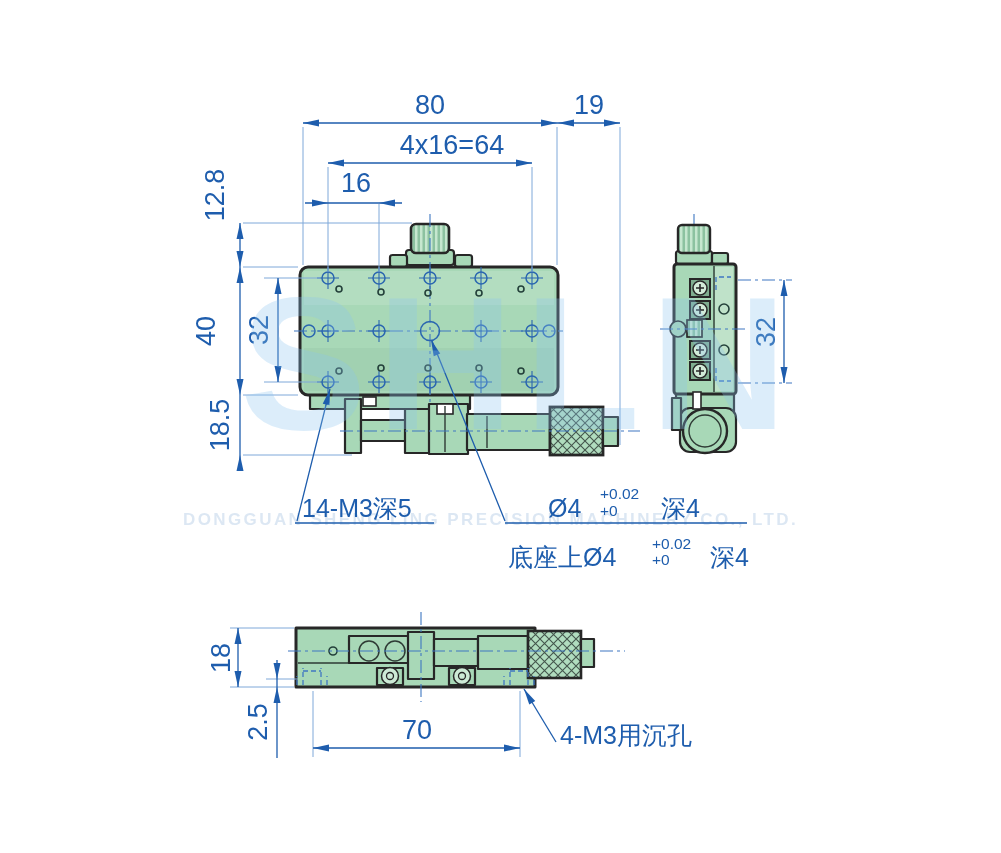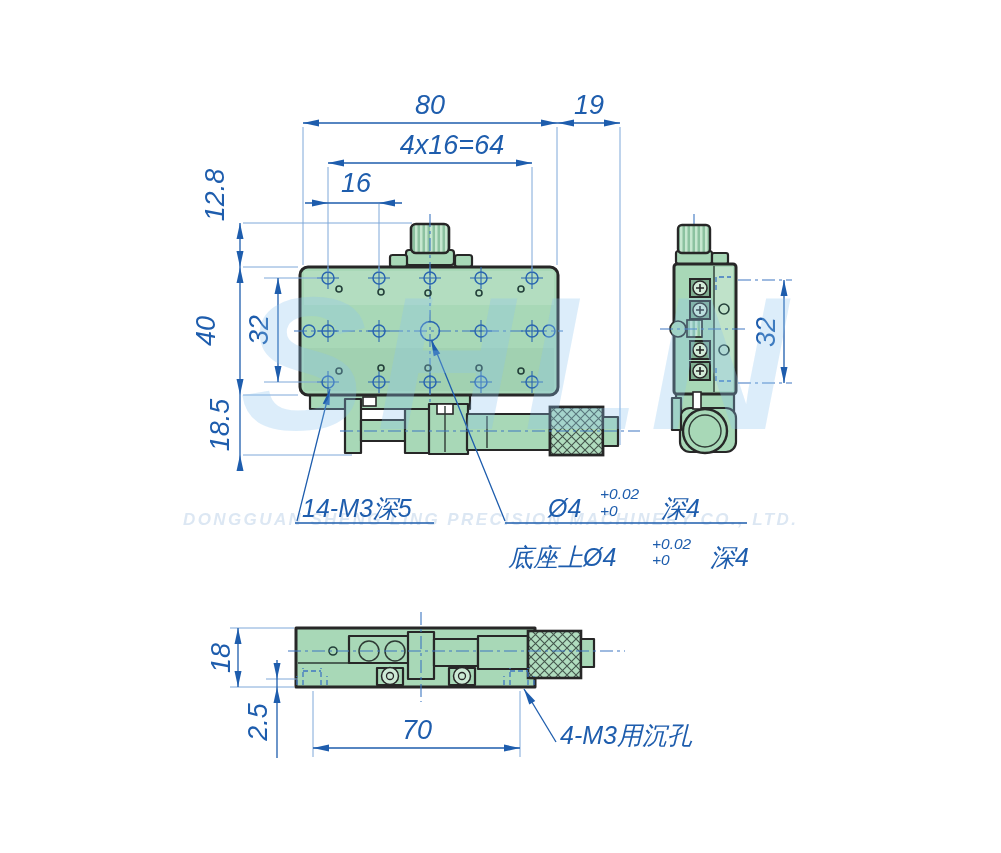--- a/index.html
+++ b/index.html
@@ -1,17 +1,17 @@
 <!DOCTYPE html>
 <html><head>
 <meta charset="utf-8">
 <style>
   html,body{margin:0;padding:0;background:#ffffff;}
   #canvas{position:relative;width:1001px;height:853px;background:#ffffff;overflow:hidden;
-          font-family:"Liberation Sans",sans-serif;font-style:italic;}
+          font-family:"Liberation Sans",sans-serif;}
   svg{position:absolute;left:0;top:0;}
   
   .outline{fill:#a8d8b7;stroke:#272727;stroke-width:3;stroke-linejoin:round;}
   .outline2{fill:#a8d8b7;stroke:#272727;stroke-width:2.2;stroke-linejoin:round;}
   .thin{fill:none;stroke:#2e3a34;stroke-width:1.4;}
   .whitecut{fill:#ffffff;stroke:#272727;stroke-width:1.6;}
   .xh circle{fill:none;stroke:#2a66b0;stroke-width:1.5;}
   .xh path{fill:none;stroke:#2a66b0;stroke-width:1.1;}
   .bluehole{fill:none;stroke:#2a66b0;stroke-width:1.5;}
   .dowel{fill:none;stroke:#24403a;stroke-width:1.6;}

